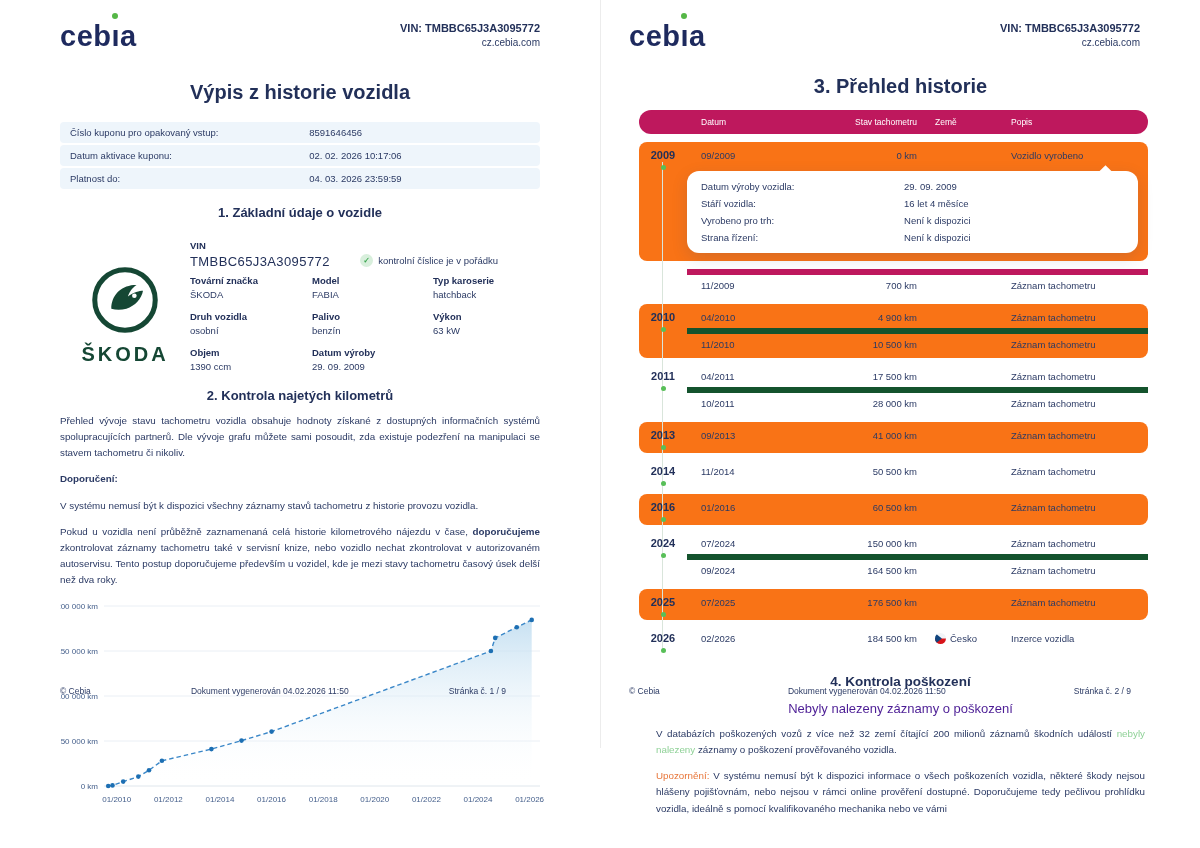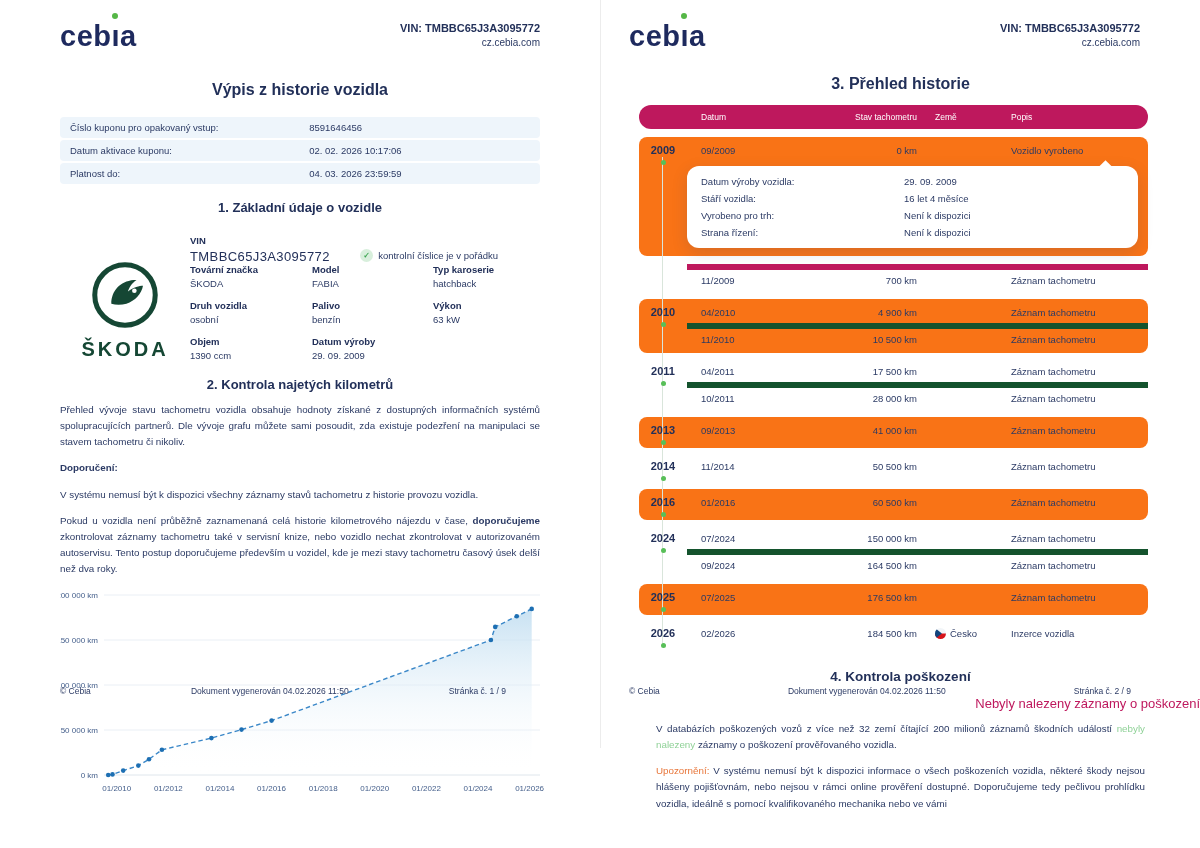--- a/index.html
+++ b/index.html
@@ -11,38 +11,38 @@
   
   .hdr{display:flex;justify-content:space-between;align-items:flex-start;padding:22px 60px 0 60px;}
   .page--2 .hdr{padding:22px 60px 0 28px;}
   .logo{font-size:29px;font-weight:bold;color:#1e2a5e;line-height:1;letter-spacing:.5px;}
   .logo .i{position:relative;}
   .logo .i::after{content:'';position:absolute;left:1px;top:-7px;width:6px;height:6px;border-radius:50%;background:#55b747;}
   .hdr-right{text-align:right;}
   .hdr-vin{font-size:11px;font-weight:bold;color:#223059;}
   .hdr-site{font-size:10px;color:#2b3a64;margin-top:3px;}
 
-  .h-title{text-align:center;font-size:16px;font-weight:bold;color:#223059;}
+  .h-title{text-align:center;font-size:20px;font-weight:bold;color:#223059;}
 
   
   .p1-title{margin-top:30px;}
   .info-rows{margin:18px 60px 0 60px;}
   .info-row{display:flex;align-items:center;background:#eef5fb;border-radius:4px;height:21px;margin-bottom:2px;padding:0 10px;font-size:9.5px;}
   .info-label{width:52%;}
   .sec-title{margin-top:16px;font-size:13px;}
   .sec1{display:flex;margin:20px 60px 0 60px;}
   .brandcol{width:130px;display:flex;flex-direction:column;align-items:center;padding-top:24px;}
   .skoda-text{font-size:20px;font-weight:bold;letter-spacing:3px;color:#154734;margin-top:7px;}
   .sec1-right{flex:1;}
   .vin-row{display:flex;justify-content:space-between;align-items:flex-end;padding-right:42px;}
   .vin-label{font-size:9.5px;font-weight:bold;color:#223059;}
   .vin-value{font-size:13px;letter-spacing:.4px;color:#223059;margin-top:3px;}
   .check-badge{display:flex;align-items:center;gap:5px;font-size:9.5px;margin-bottom:2px;}
   .check-icon{width:13px;height:13px;border-radius:50%;background:#d8efdc;color:#3aa54f;font-size:8px;font-weight:bold;display:flex;align-items:center;justify-content:center;}
-  .fields{display:grid;grid-template-columns:122px 121px 1fr;row-gap:11px;margin-top:0;}
+  .fields{display:grid;grid-template-columns:122px 121px 1fr;row-gap:11px;margin-top:6px;}
   .flabel{font-size:9.5px;font-weight:bold;color:#223059;}
   .fvalue{font-size:9.5px;margin-top:3px;}
   .para{margin:10px 60px 0 60px;font-size:9.8px;line-height:1.65;text-align:justify;}
   .para-note{font-weight:bold;}
   .bold{font-weight:bold;}
   .chart-wrap{margin:10px 30px 0 60px;}
 
   
   .p2-title{margin-top:24px;}
   .table-wrap{position:relative;margin:12px 52px 0 38px;}
@@ -67,21 +67,21 @@
   .c-km{text-align:right;}
   .c-country{padding-left:18px;display:flex;align-items:center;gap:4px;}
   .c-popis{padding-left:8px;}
   .card{position:relative;background:#fff;border-radius:12px;box-shadow:0 5px 16px rgba(40,70,120,.16);margin:5px 10px 5px 0;padding:7px 14px;z-index:3;}
   .card::before{content:'';position:absolute;top:-4px;right:28px;width:9px;height:9px;background:#fff;transform:rotate(45deg);}
   .card-row{display:flex;align-items:center;height:17px;font-size:9.5px;}
   .card-label{width:48%;}
 
   
   .s4-title{margin-top:18px;font-size:13.5px;}
-  .s4-result{margin-top:12px;text-align:right;font-size:13px;color:#be185d;}
+  .s4-result{margin-top:12px;text-align:center;font-size:13px;color:#4c1d95;}
   .s4-para{margin:10px 55px 0 55px;font-size:9.8px;line-height:1.65;text-align:justify;}
   .green{color:#8fd197;}
   .warn{color:#e8763a;}
 
   .foot{position:absolute;bottom:52px;left:0;right:14px;display:flex;justify-content:space-between;font-size:8.5px;color:#2b3a64;}
   .page--1 .foot{padding:0 80px 0 60px;}
   .page--2 .foot{padding:0 55px 0 28px;}
 
   svg text{font-family:"Liberation Sans",sans-serif;}
 </style>

